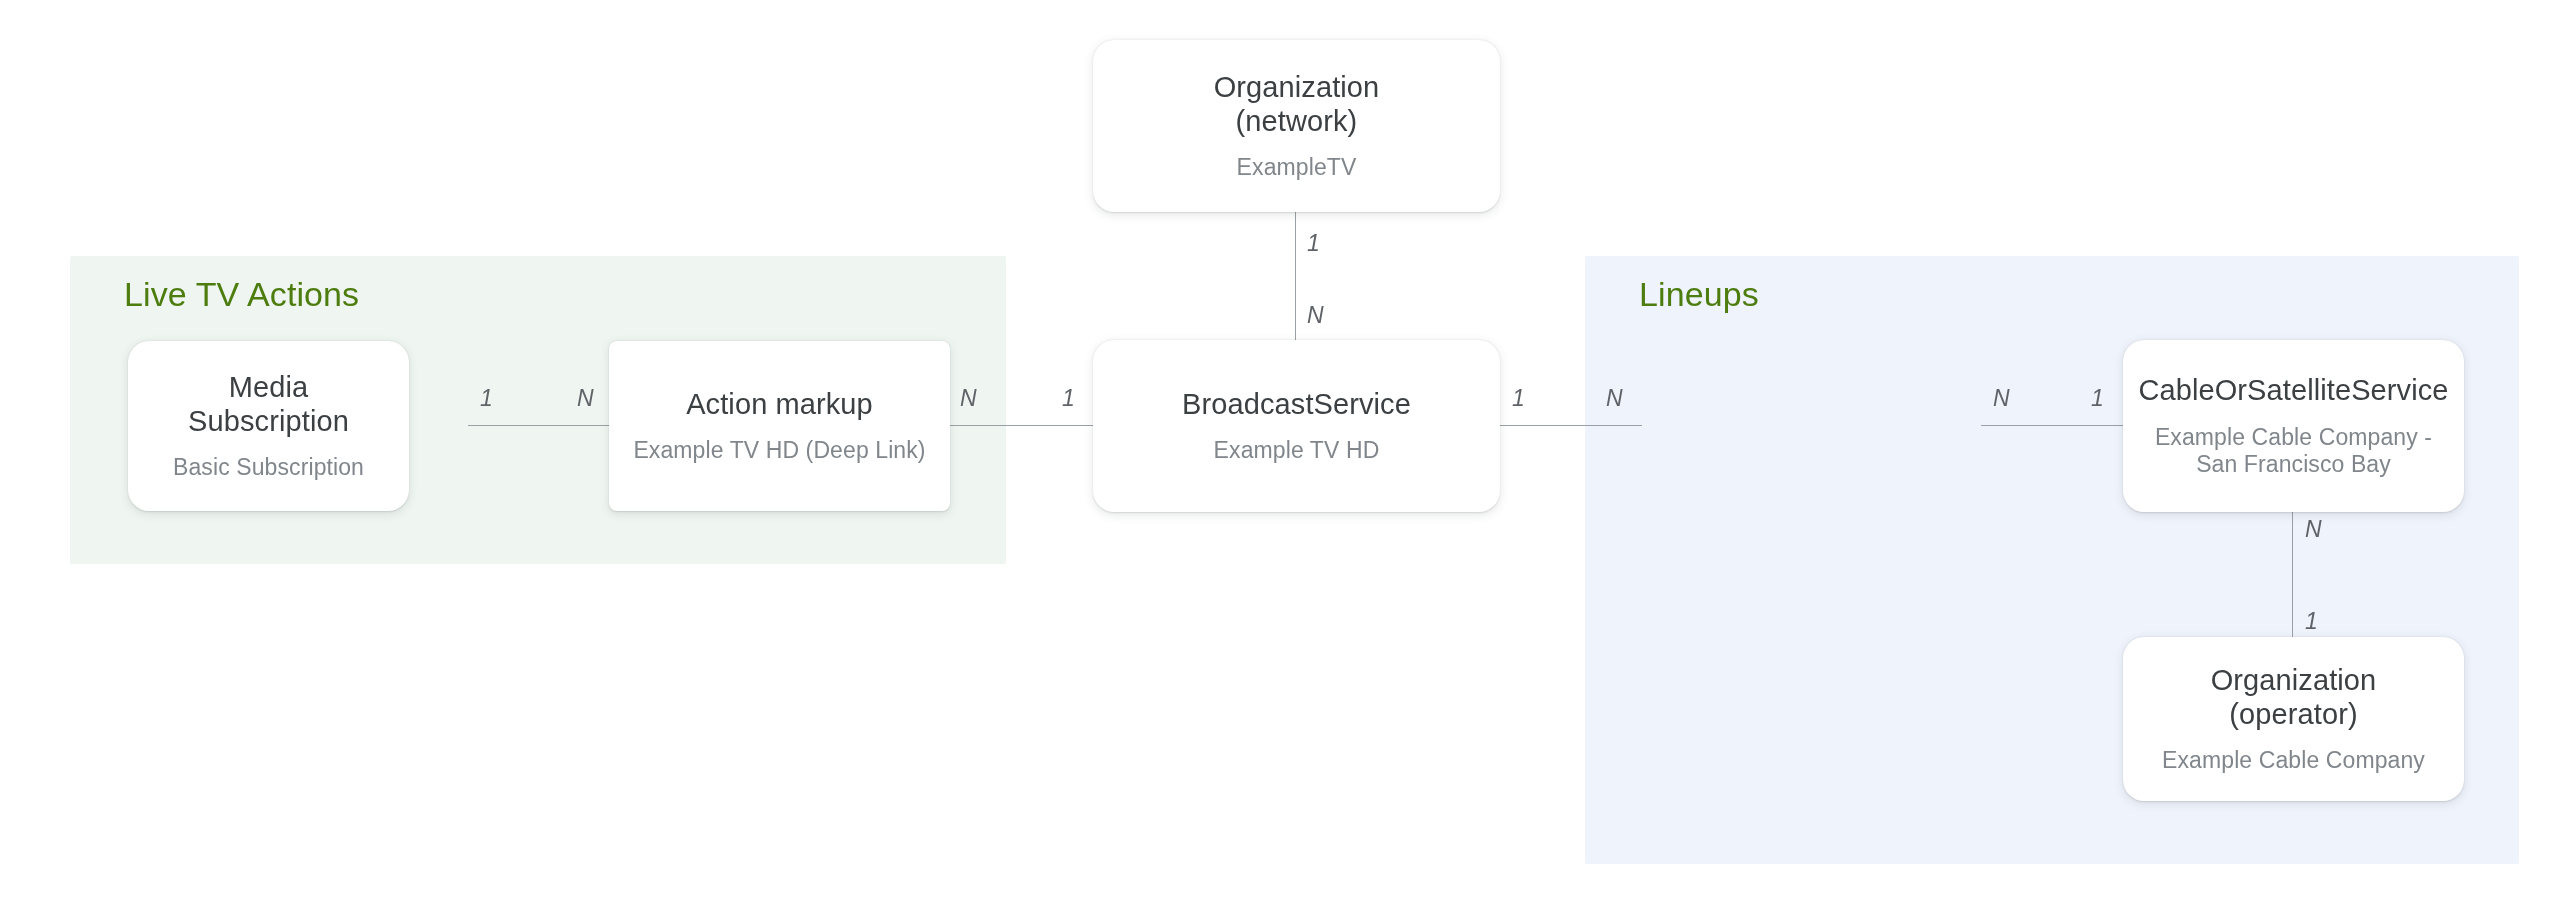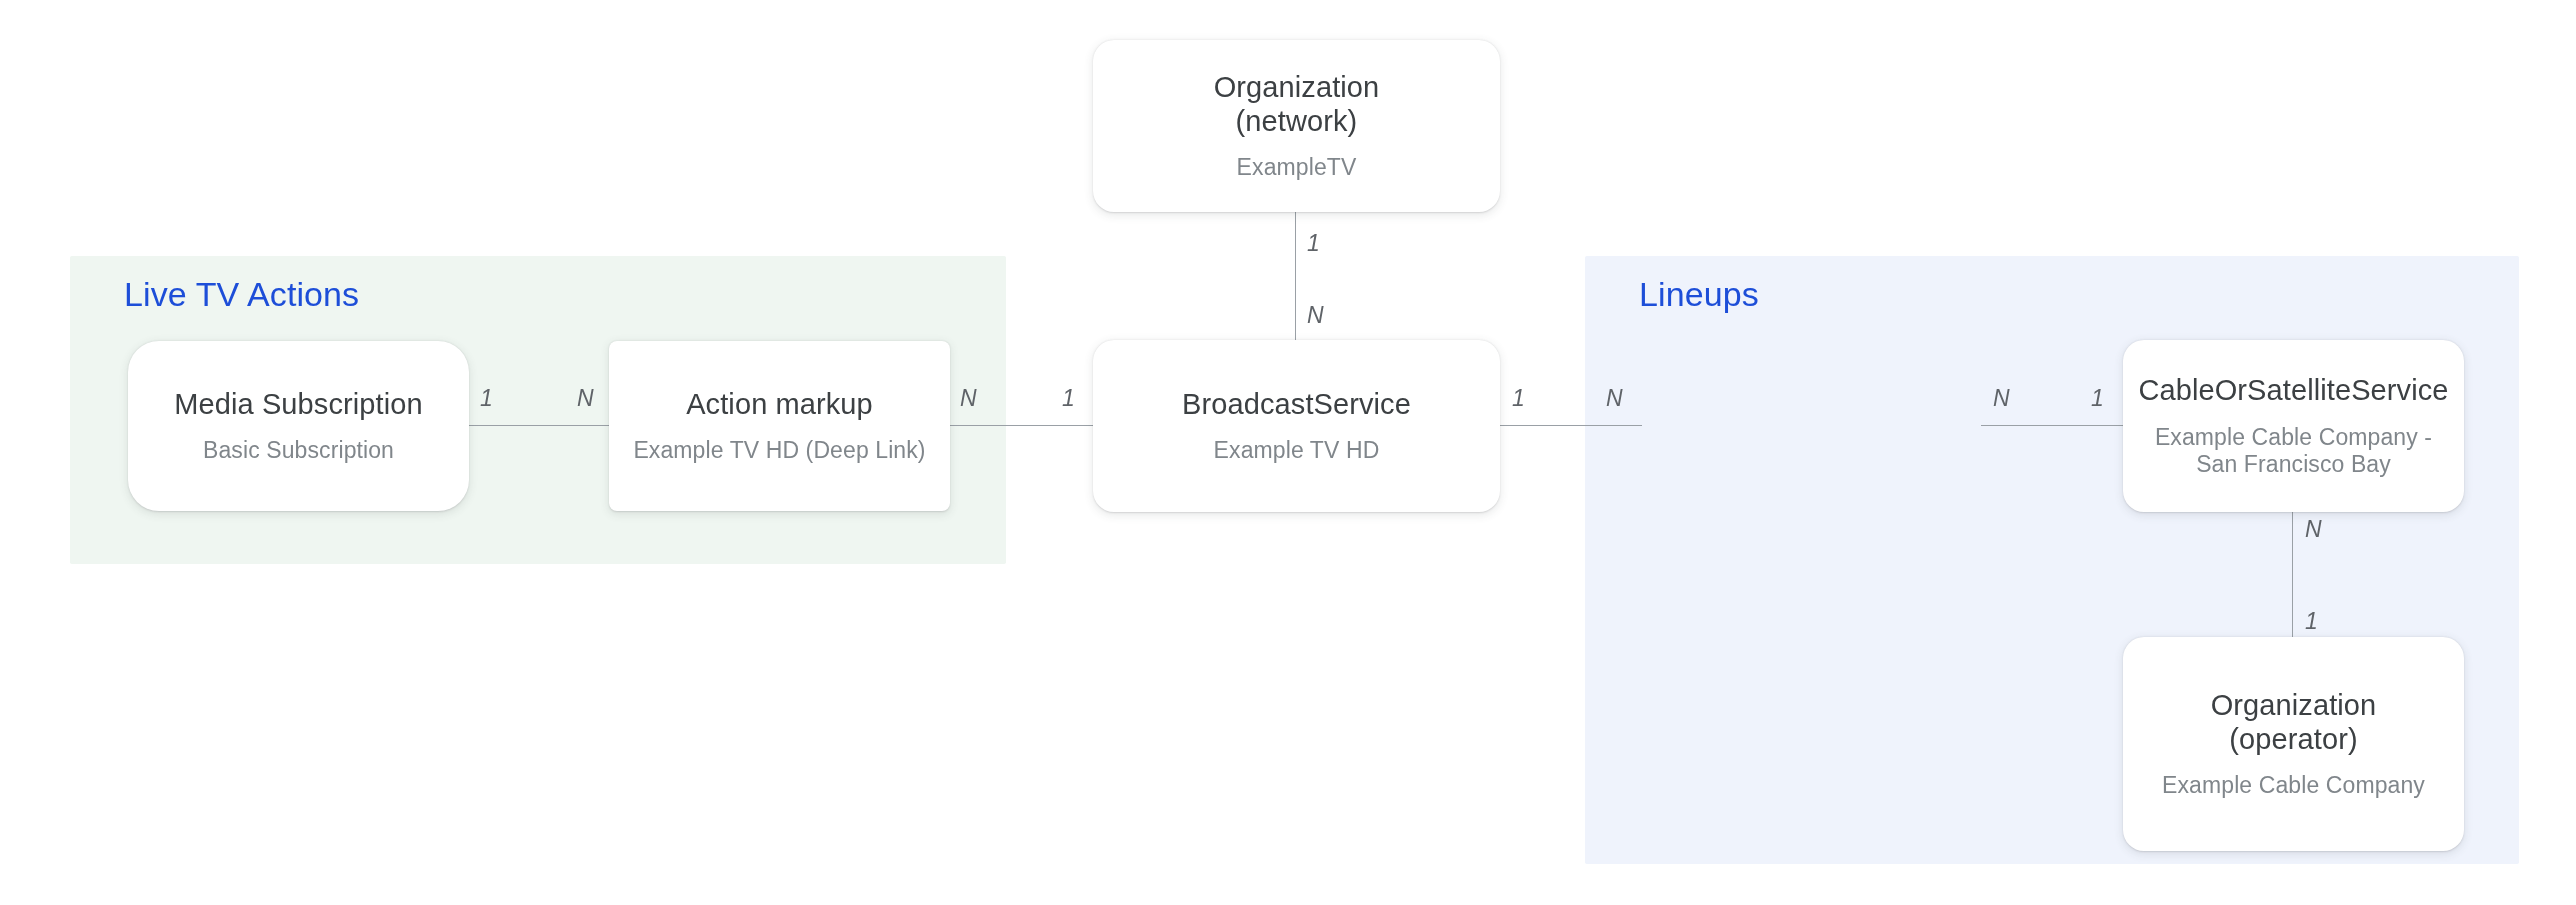--- a/index.html
+++ b/index.html
@@ -22,21 +22,21 @@
 
   
   .group-panel {
     position: absolute;
     border-radius: 1.8px;
   }
   .group-panel .group-title {
     position: absolute;
     font-size: 34px;
     line-height: 1;
-    color: #1d4ed8;
+    color: #4d7c0f;
     letter-spacing: 0.1px;
     white-space: nowrap;
   }
 
   
   .node {
     position: absolute;
     background: #ffffff;
     border-radius: 21px;
     box-shadow: 0 0.9px 1.8px rgba(60,64,67,0.16),
@@ -138,21 +138,21 @@
   <div class="card-label" style="left:2305px; top:518px;">N</div>
 
   <div class="card-label" style="left:2305px; top:610px;">1</div>
 
   <div class="node" style="left:1093px; top:40px; width:407px; height:172px;">
     <div class="node-title">Organization
 (network)</div>
     <div class="node-sub">ExampleTV</div>
   </div>
 
-  <div class="node" style="left:128px; top:341px; width:341px; height:170px;border-radius:31px;">
+  <div class="node" style="left:128px; top:341px; width:281px; height:170px;">
     <div class="node-title">Media Subscription</div>
     <div class="node-sub">Basic Subscription</div>
   </div>
 
   <div class="node" style="left:609px; top:341px; width:341px; height:170px;border-radius:8px;">
     <div class="node-title">Action markup</div>
     <div class="node-sub">Example TV HD (Deep Link)</div>
   </div>
 
   <div class="node" style="left:1093px; top:340px; width:407px; height:172px;">
@@ -160,19 +160,19 @@
     <div class="node-sub">Example TV HD</div>
   </div>
 
 
   <div class="node" style="left:2123px; top:340px; width:341px; height:172px; padding:7px 27px;">
     <div class="node-title">CableOrSatelliteService</div>
     <div class="node-sub">Example Cable Company -
 San Francisco Bay</div>
   </div>
 
-  <div class="node" style="left:2123px; top:637px; width:341px; height:214px; padding:7px 27px;">
+  <div class="node" style="left:2123px; top:637px; width:341px; height:164px; padding:7px 27px;">
     <div class="node-title">Organization (operator)</div>
     <div class="node-sub">Example Cable Company</div>
   </div>
 
 </div>
 
 
 </body></html>

